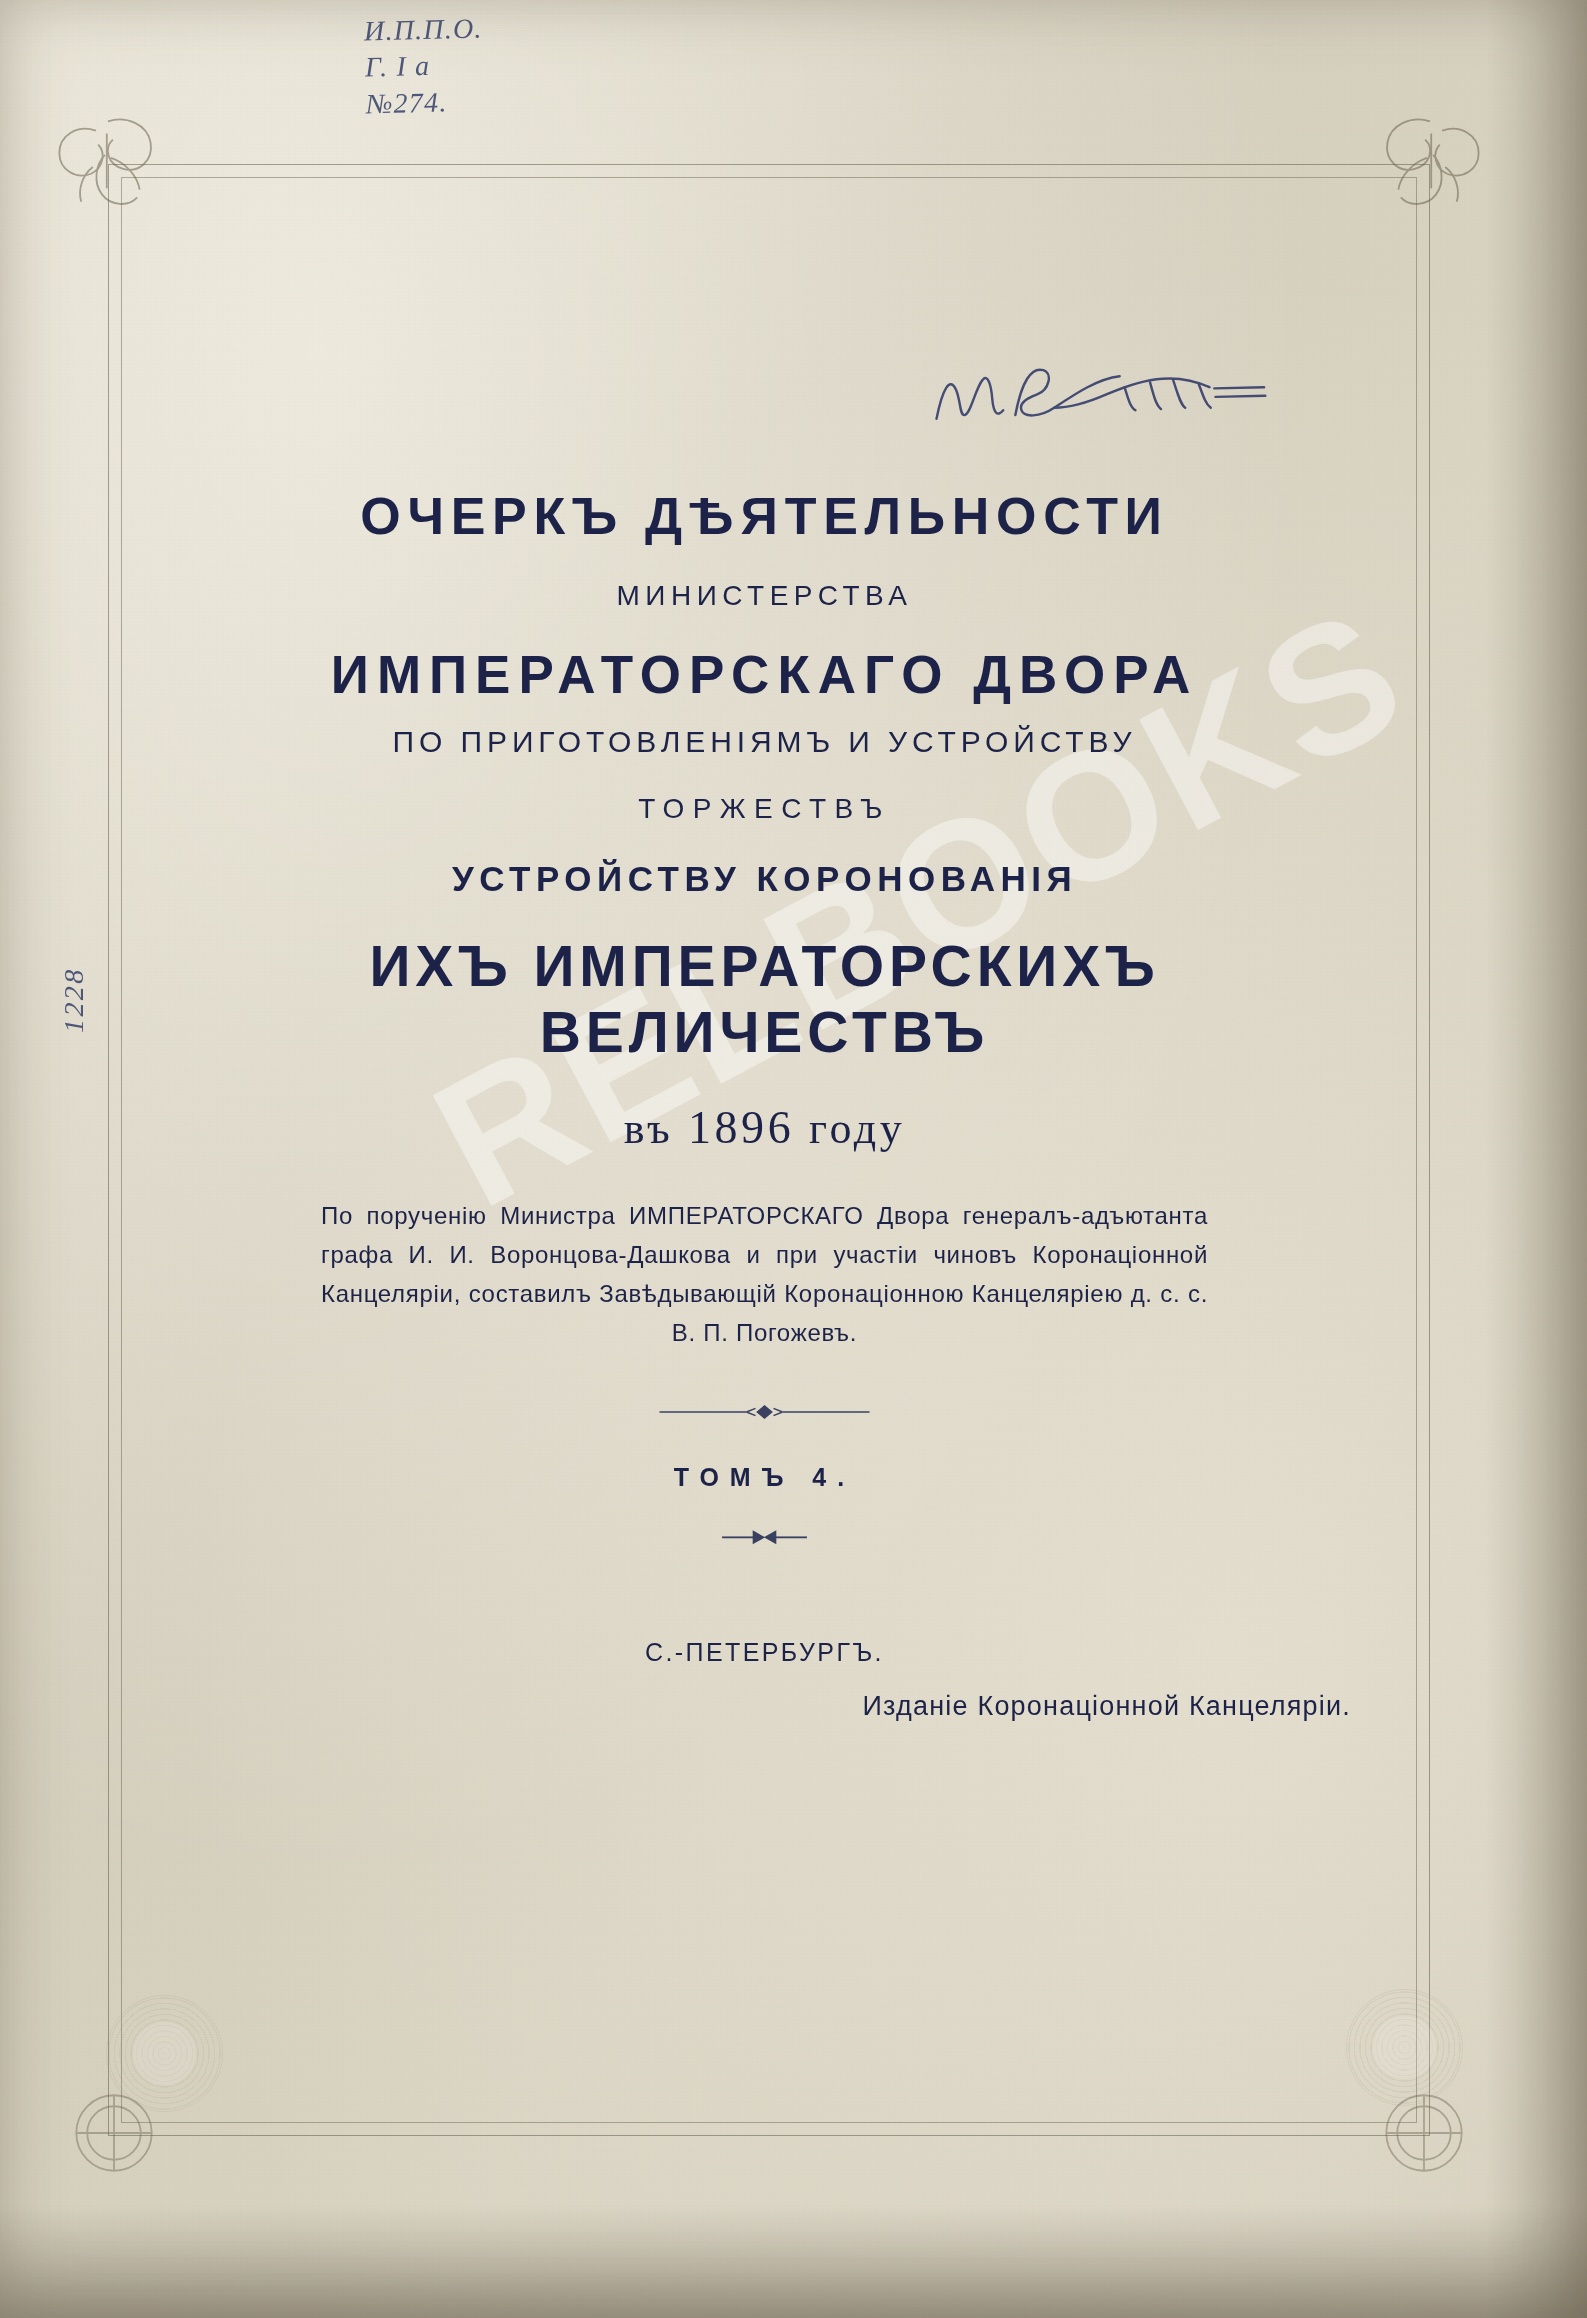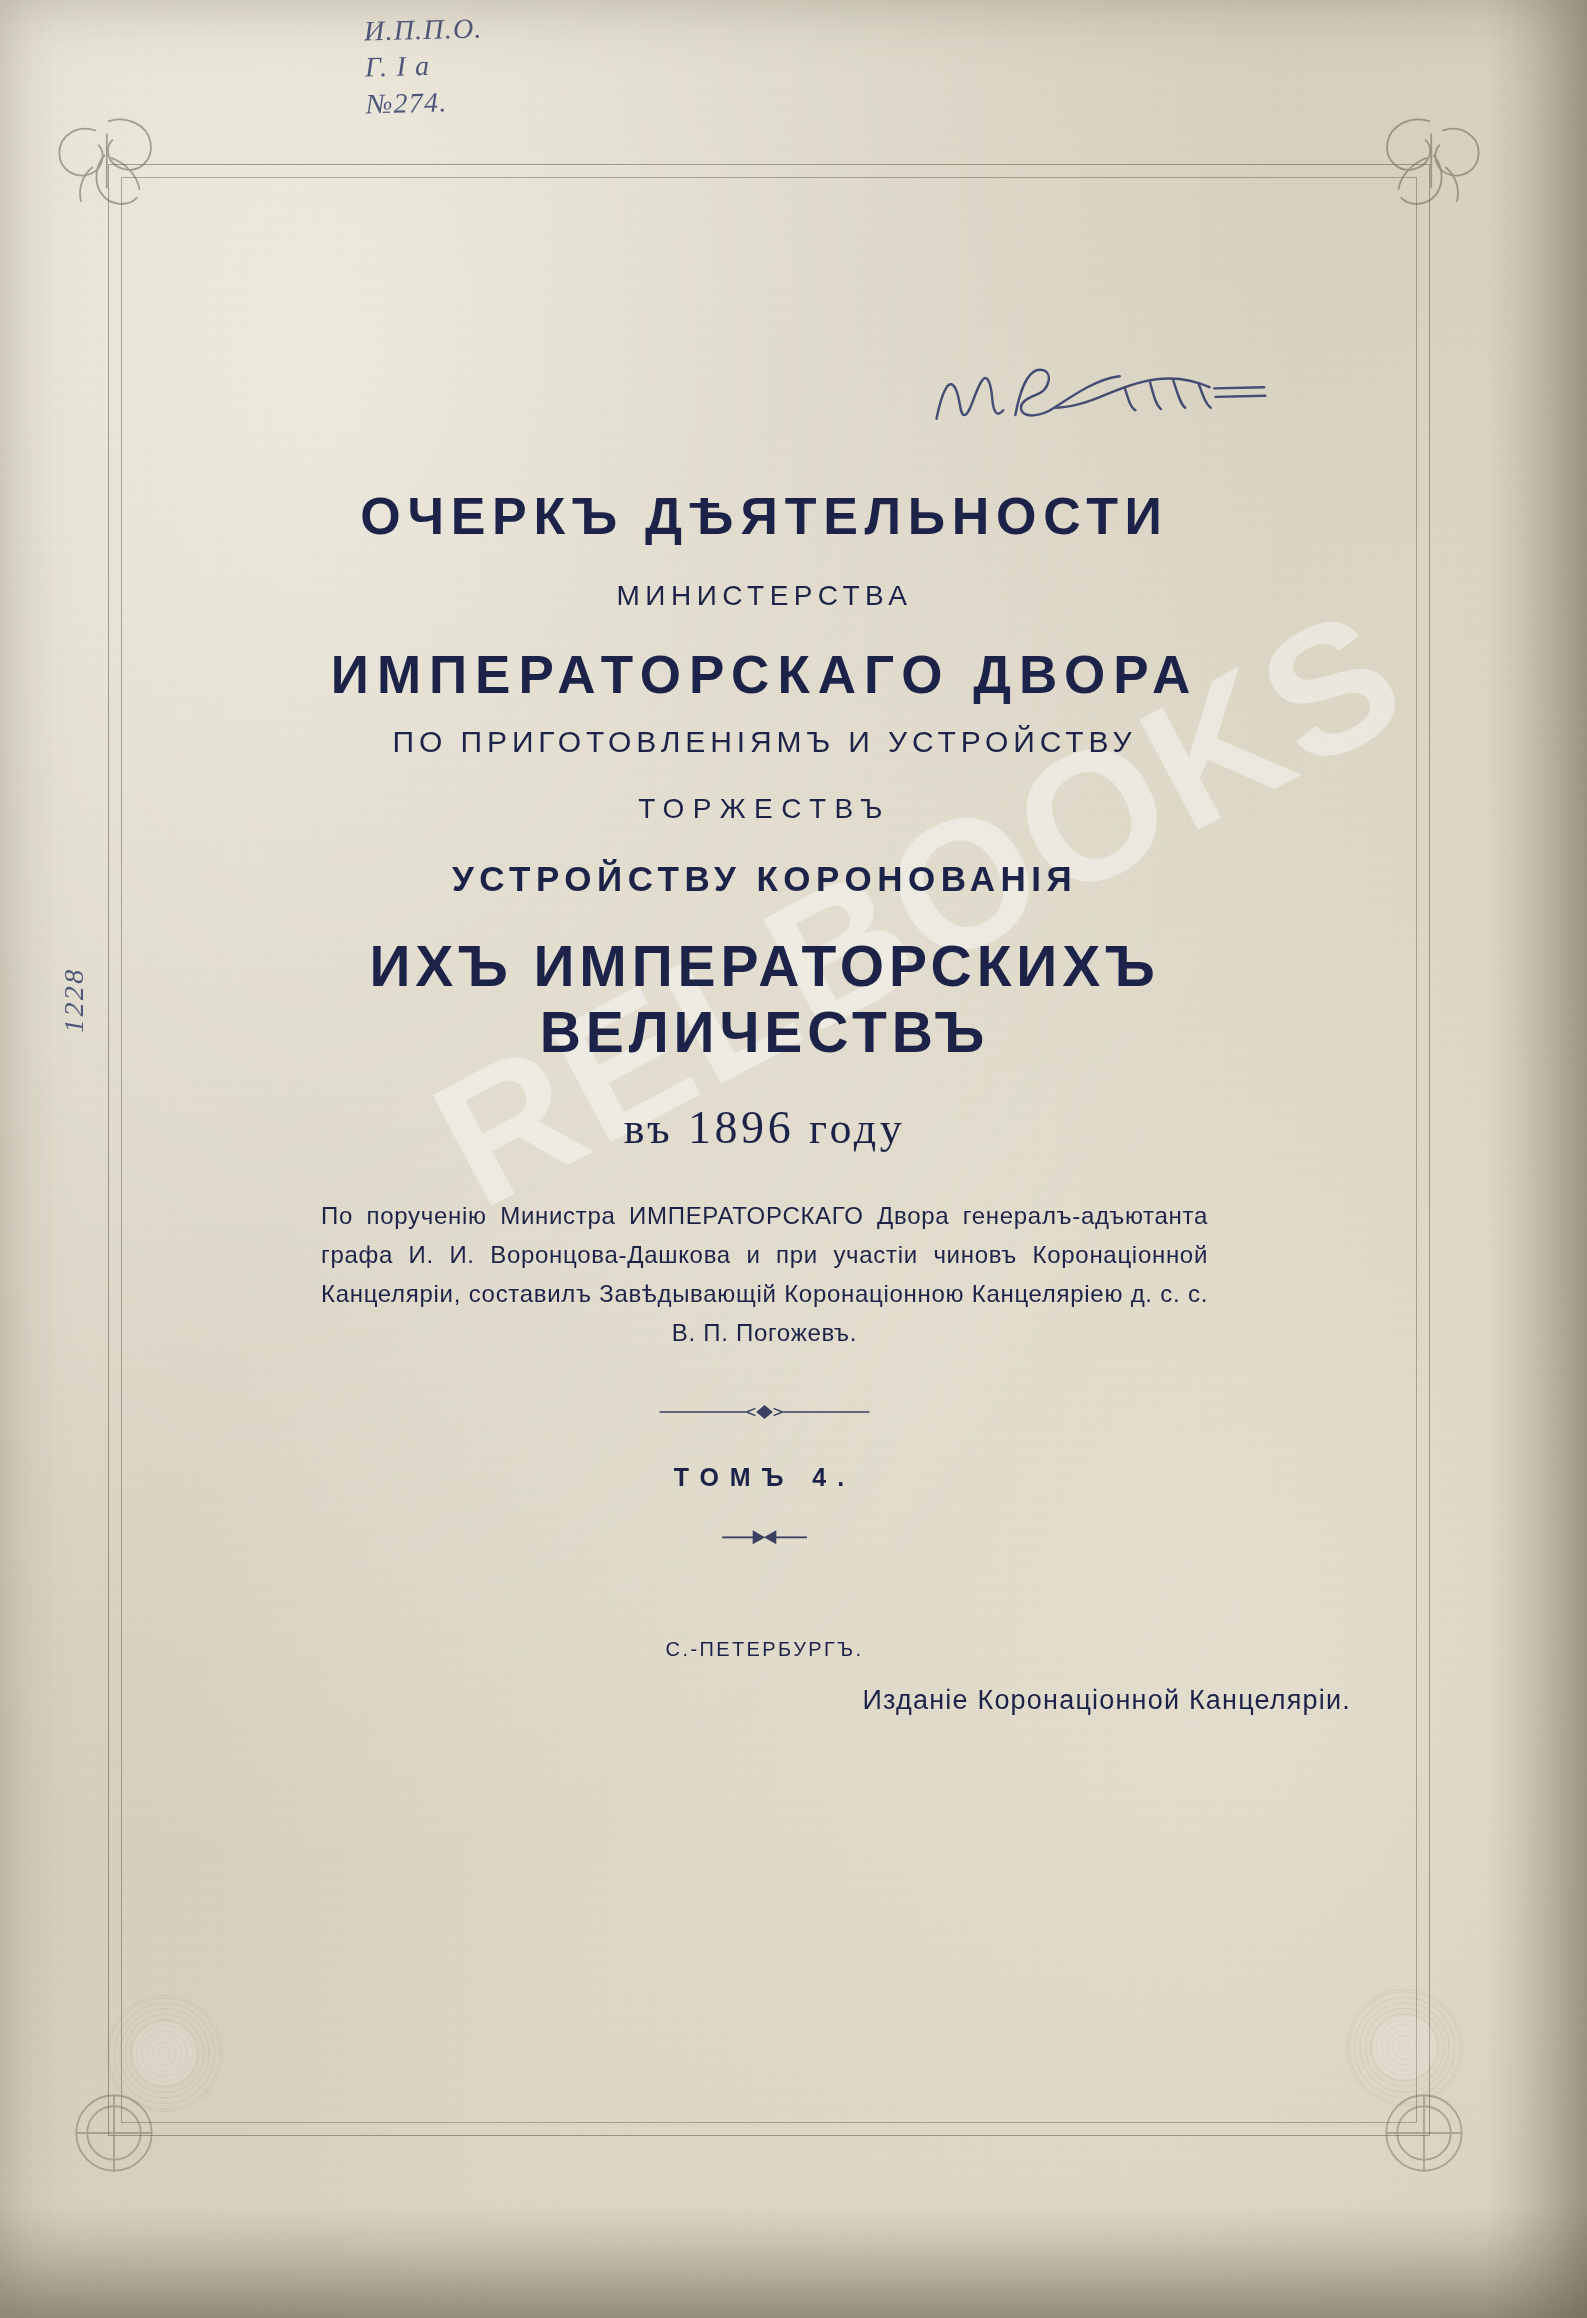--- a/index.html
+++ b/index.html
@@ -221,21 +221,21 @@
 
   .rule2 {
     width: 97px;
     height: 20.7px;
     margin: 35px auto 91px auto;
   }
   .rule2 svg { width: 100%; height: 100%; display: block; }
 
   .city {
     font-family: "Liberation Sans", sans-serif;
-    font-size: 20px;
+    font-size: 25px;
     letter-spacing: 2.4px;
     margin-bottom: 24px;
   }
   .publisher {
     font-family: "Liberation Sans", sans-serif;
     font-size: 27px;
     letter-spacing: 1.2px;
     text-align: right;
   }
 

